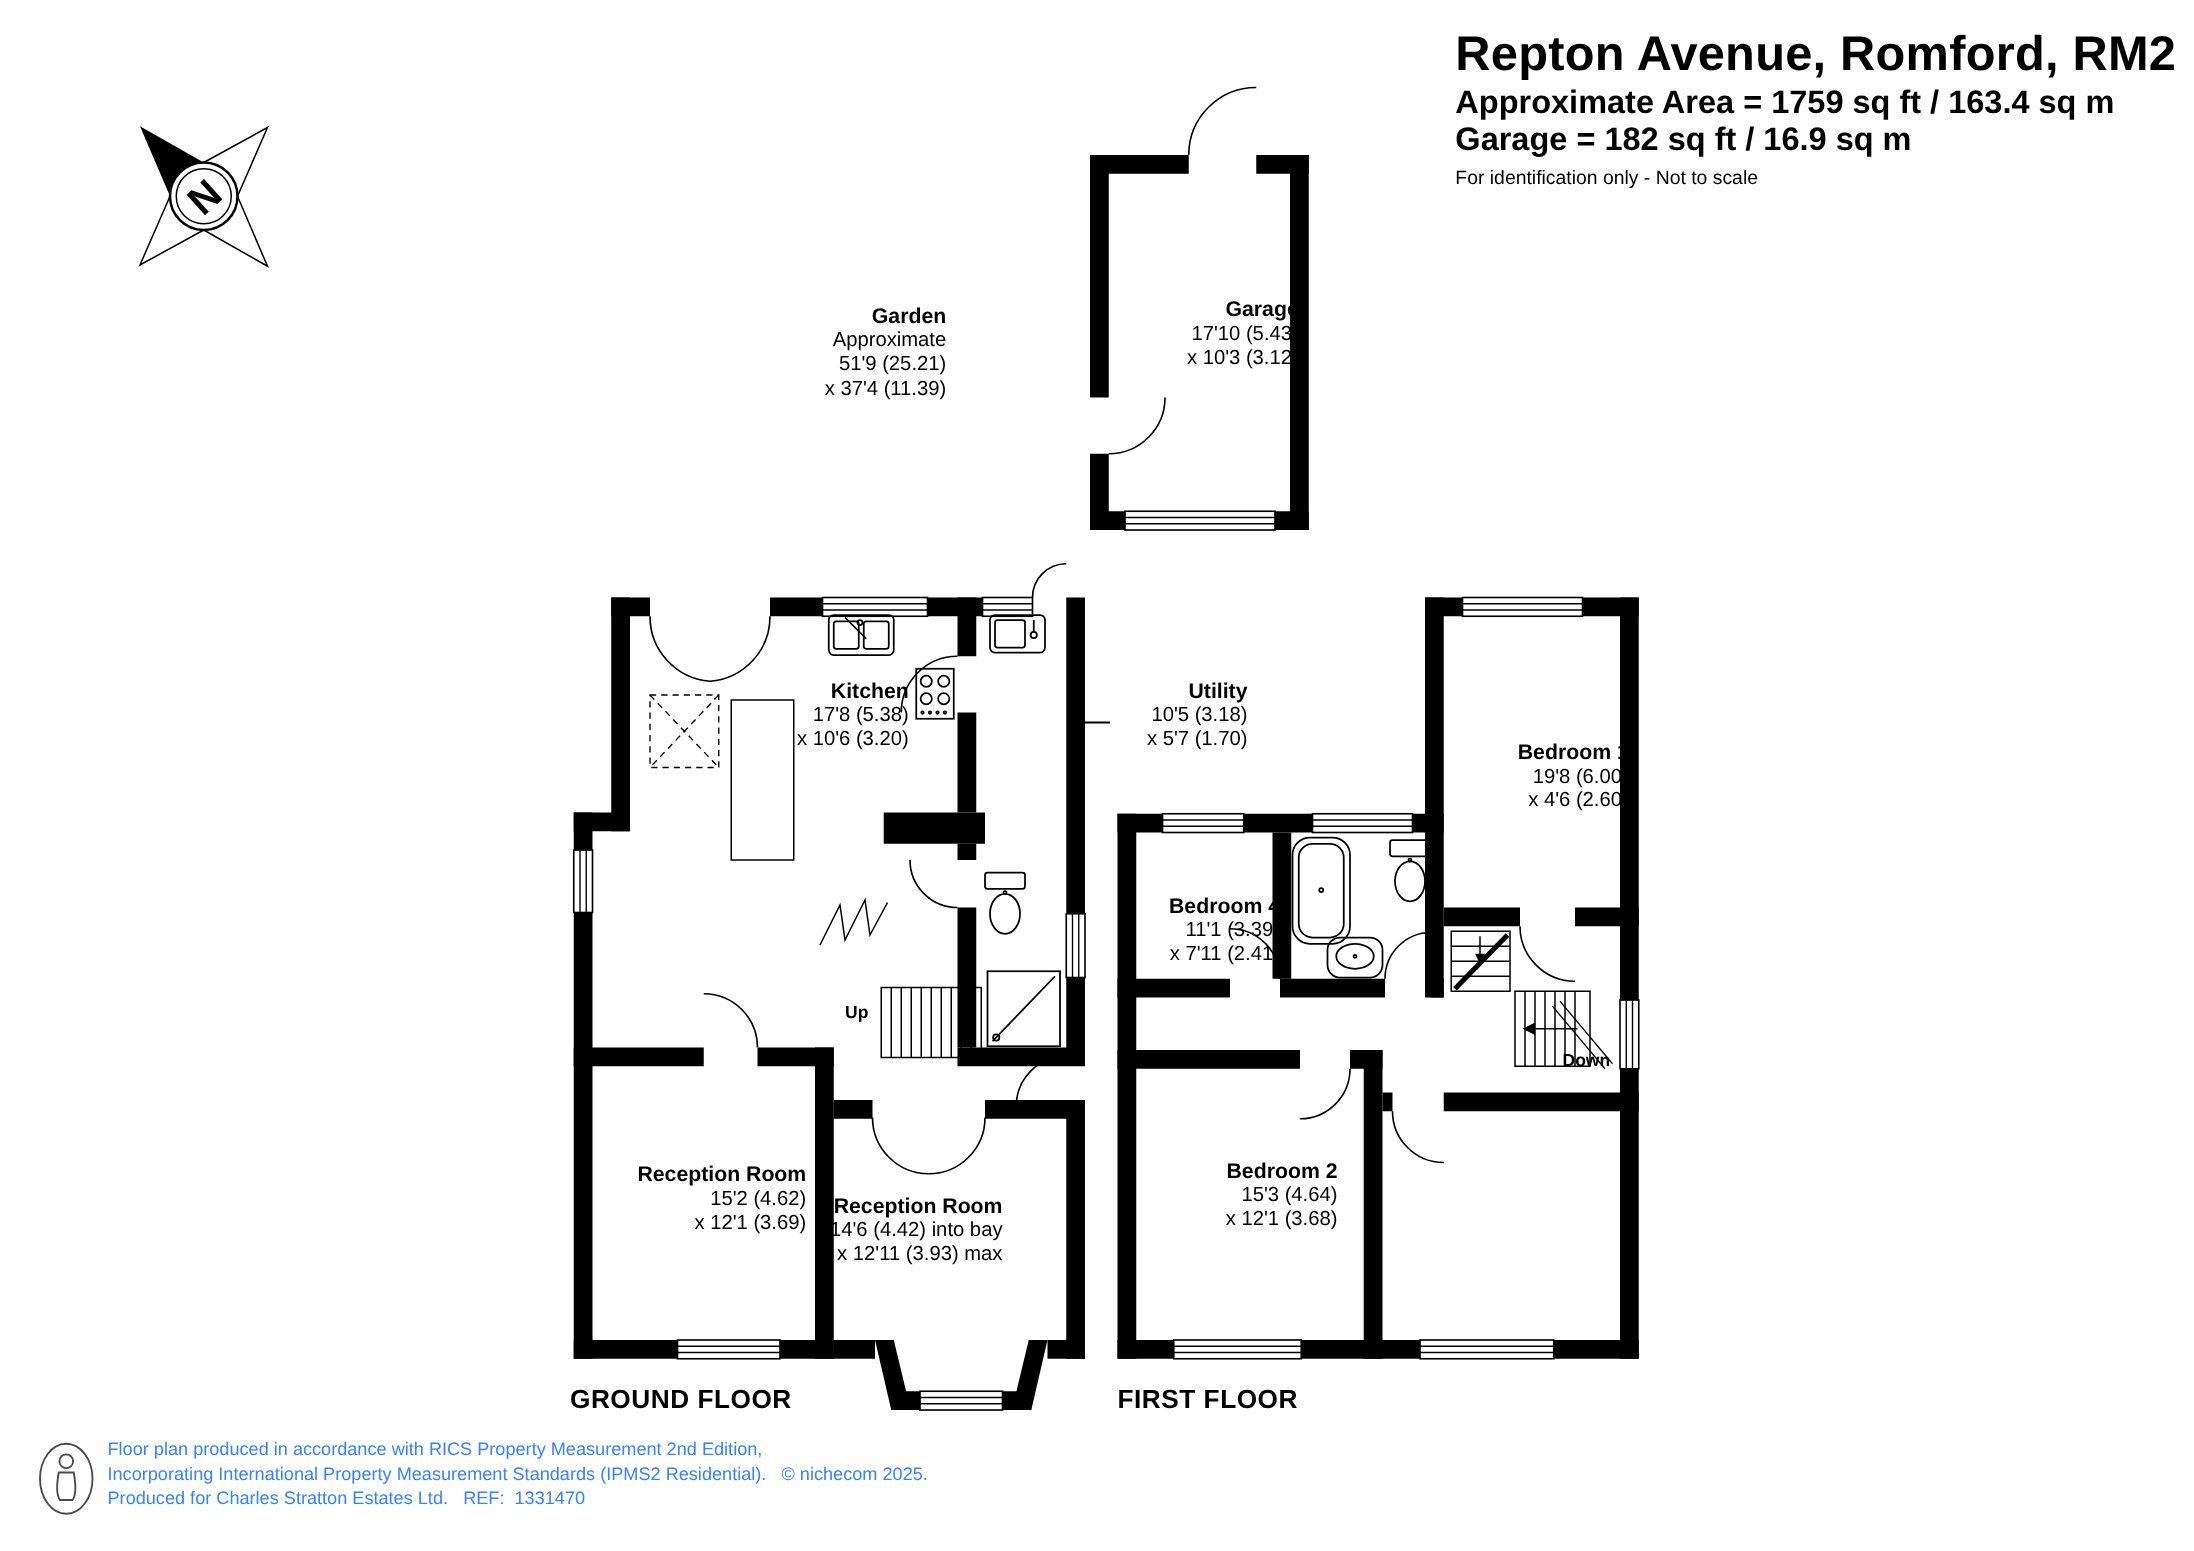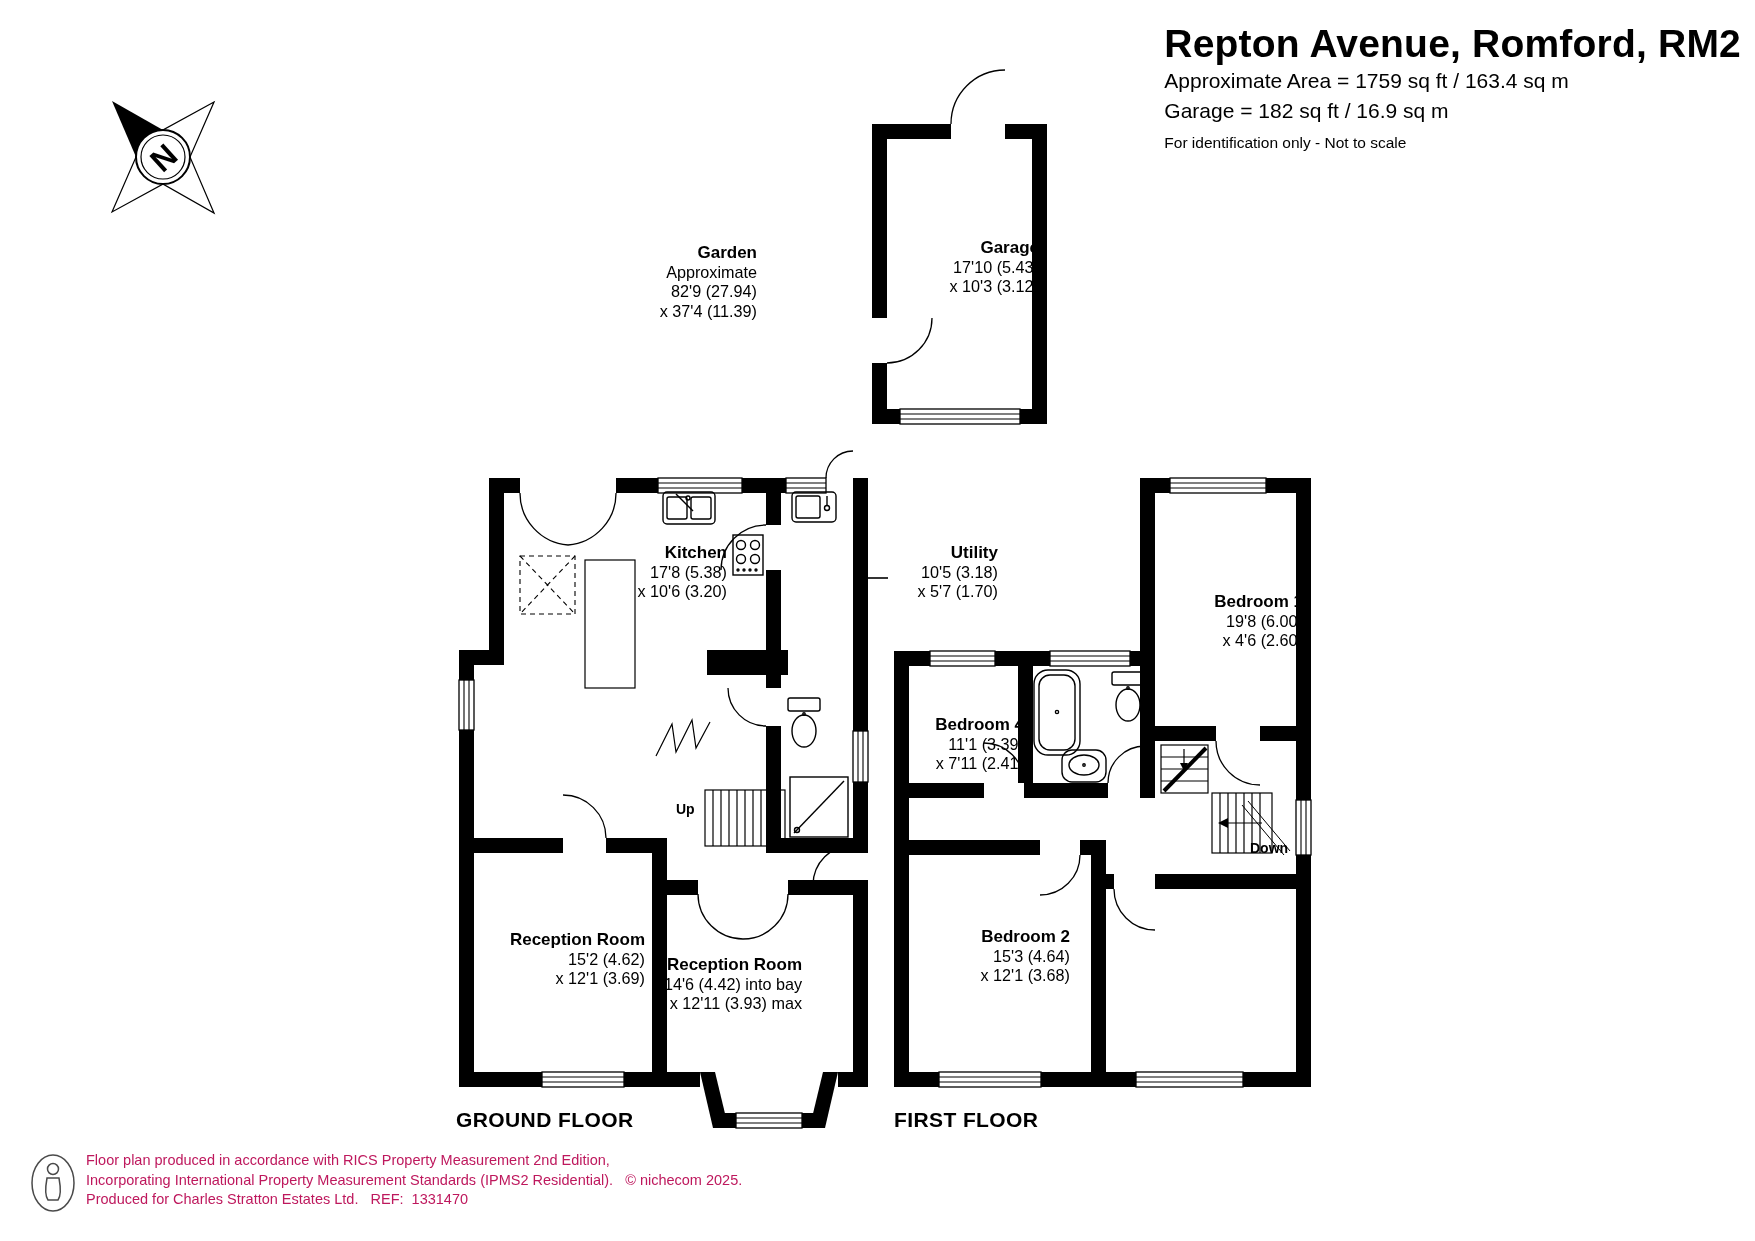--- a/index.html
+++ b/index.html
@@ -1,27 +1,27 @@
 <!DOCTYPE html>
 <html><head>
 <meta charset="utf-8">
 <style>
   html,body{margin:0;padding:0;background:#fff;}
   .canvas{position:relative;width:1755px;height:1241px;background:#fff;overflow:hidden;
           font-family:"Liberation Sans",sans-serif;color:#000;}
   svg.plan{position:absolute;left:0;top:0;}
   .hdr{position:absolute;top:22px;right:14px;}
   .hdr .title{font-size:39px;font-weight:700;letter-spacing:.2px;}
-  .hdr .sub{font-size:21px;line-height:30px;}
+  .hdr .sub{font-size:26px;line-height:30px;font-weight:bold;}
   .hdr .disc{font-size:15.5px;margin-top:8px;}
   .room-label{position:absolute;text-align:right;font-size:16.2px;line-height:19.5px;white-space:nowrap;}
   .room-label .rname{font-weight:700;font-size:17px;}
   .floor-label{position:absolute;font-size:21px;font-weight:700;letter-spacing:.4px;}
   .stair-label{position:absolute;font-size:14px;font-weight:700;}
-  .footer{position:absolute;left:86px;top:1151px;font-size:14.5px;line-height:19.5px;color:#be185d;}
+  .footer{position:absolute;left:86px;top:1151px;font-size:14.5px;line-height:19.5px;color:#3b82f6;}
   .footer-icon{position:absolute;left:28px;top:1152px;}
 </style>
 </head>
 <body>
 
 <div class="canvas">
 
   <svg class="plan" width="1755" height="1241" viewBox="0 0 1755 1241">
 
     <g>
@@ -308,21 +308,21 @@
   <div class="hdr">
     <div class="title">Repton Avenue, Romford, RM2</div>
     <div class="sub">Approximate Area = 1759 sq ft / 163.4 sq m</div>
     <div class="sub">Garage = 182 sq ft / 16.9 sq m</div>
     <div class="disc">For identification only - Not to scale</div>
   </div>
 
   <div class="room-label" style="left:597px;top:243px;width:160px">
     <div class="rname">Garden</div>
     <div>Approximate</div>
-    <div>82'9 (27.94)</div>
+    <div>51'9 (25.21)</div>
     <div>x 37'4 (11.39)</div>
   </div>
 
   <div class="room-label" style="left:879px;top:238px;width:160px">
     <div class="rname">Garage</div>
     <div>17'10 (5.43)</div>
     <div>x 10'3 (3.12)</div>
   </div>
 
   <div class="room-label" style="left:567px;top:543px;width:160px">

